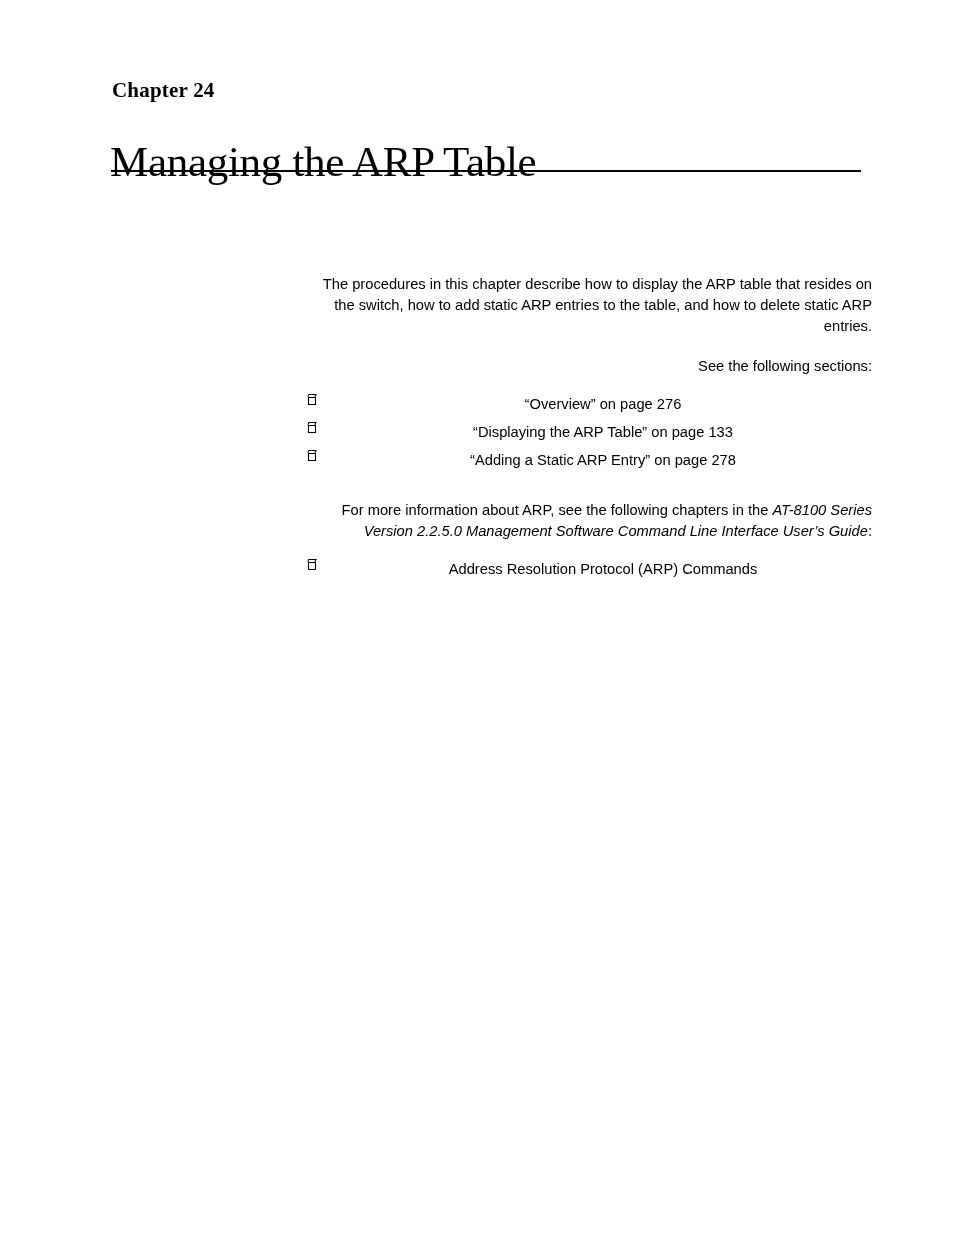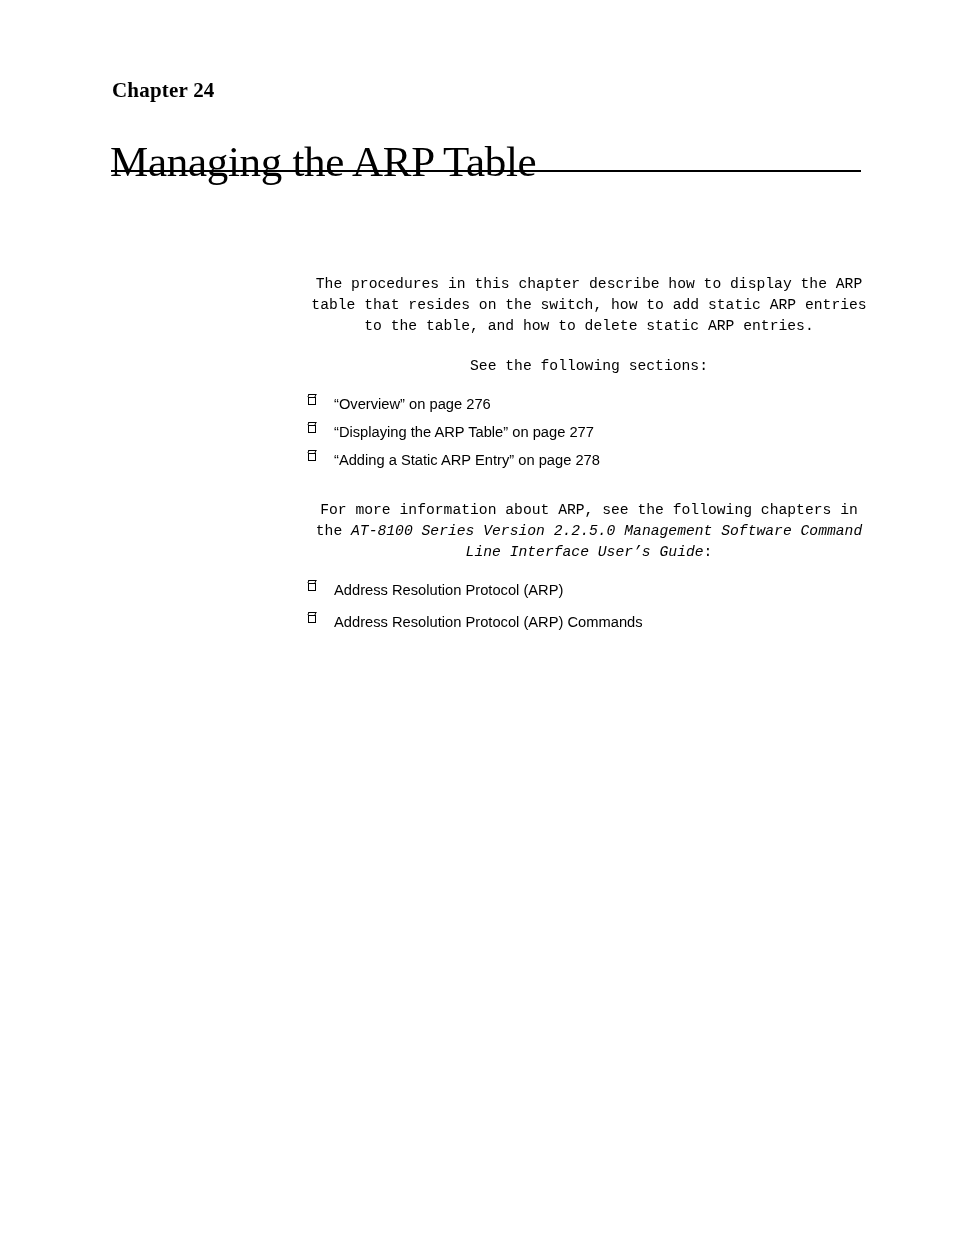--- a/index.html
+++ b/index.html
@@ -50,31 +50,31 @@
   .body-col {
     position: absolute;
     left: 306px;
     top: 274px;
     width: 566px;
   }
   .para {
     font-size: 14.7px;
     line-height: 21px;
     margin: 0 0 19px 0;
-    text-align: center;
-    font-family: Liberation Mono, monospace;
+    text-align: right;
   }
   .para.tight {
     margin-bottom: 17px;
     margin-top: 8px;
   }
   .bullet-list {
     list-style: none;
     margin: 0 0 19px 0;
     padding: 0;
+    text-align: center;
   }
   .bullet-list.spaced li {
     margin-bottom: 11px;
   }
   .bullet-list li {
     position: relative;
     padding-left: 28px;
     font-size: 14.7px;
     line-height: 21px;
     margin-bottom: 7px;
@@ -134,39 +134,35 @@
 
     <p class="para tight">See the following sections:</p>
 
     <ul class="bullet-list">
       <li>
         <span class="bullet-glyph"></span>
         <span>“Overview” on page 276</span>
       </li>
       <li>
         <span class="bullet-glyph"></span>
-        <span>“Displaying the ARP Table” on page 277</span>
+        <span>“Displaying the ARP Table” on page 133</span>
       </li>
       <li>
         <span class="bullet-glyph"></span>
         <span>“Adding a Static ARP Entry” on page 278</span>
       </li>
     </ul>
 
     <div class="block-gap"></div>
 
     <p class="para tight"><span>For more information about ARP, see the following chapters in the </span><em class="ital">AT-8100 Series Version 2.2.5.0 Management Software Command Line Interface User’s Guide</em><span>:</span></p>
 
     <ul class="bullet-list spaced">
       <li>
         <span class="bullet-glyph"></span>
-        <span>Address Resolution Protocol (ARP)</span>
-      </li>
-      <li>
-        <span class="bullet-glyph"></span>
         <span>Address Resolution Protocol (ARP) Commands</span>
       </li>
     </ul>
 
   </div>
 
   <div class="page-number">275</div>
 
 </div>
 

